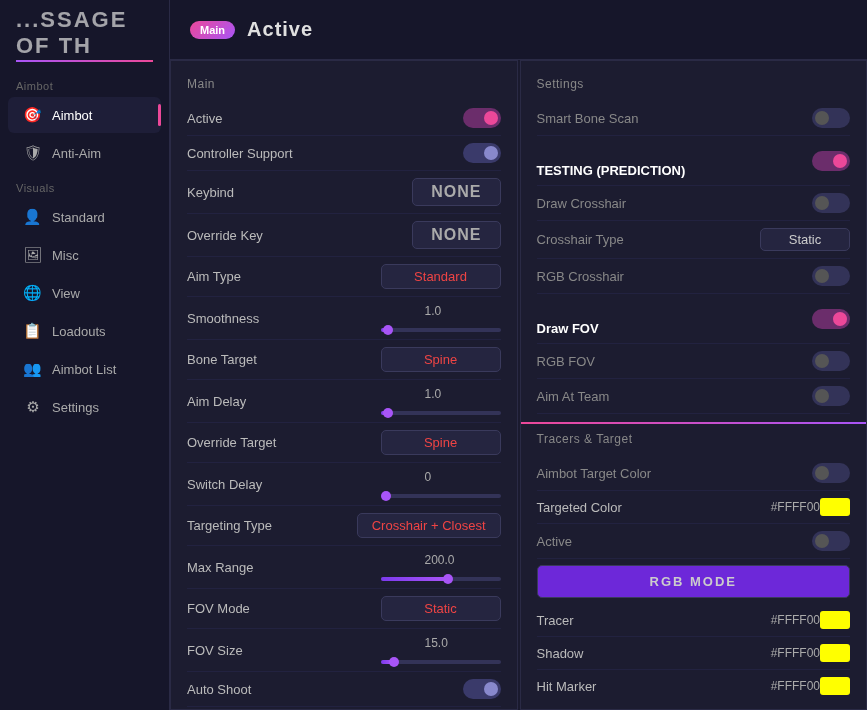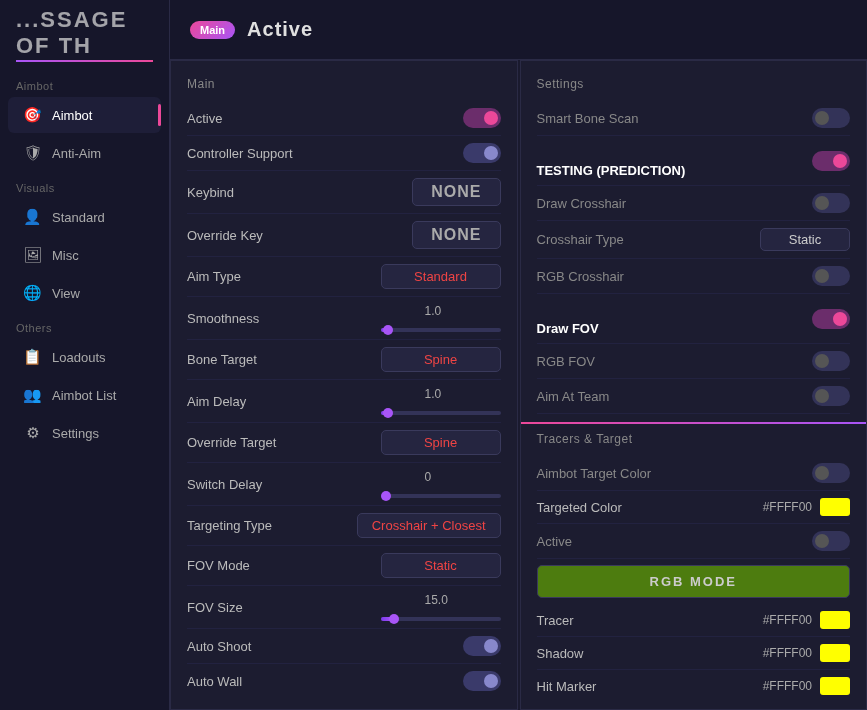--- a/index.html
+++ b/index.html
@@ -253,32 +253,32 @@
     
     .color-swatch {
       width: 30px;
       height: 18px;
       border-radius: 3px;
       flex-shrink: 0;
     }
     .color-row {
       display: flex;
       align-items: center;
-      gap: 8px;
+      gap: 0;
       justify-content: space-between;
     }
     .color-hex {
       font-size: 12px;
       color: #aaa;
     }
 
     
     .rgb-mode-btn {
       width: 100%;
-      background: #4d7c0f;
+      background: #6d28d9;
       border: 1px solid #3a3a5c;
       border-radius: 5px;
       padding: 8px;
       color: #ccc;
       font-size: 13px;
       font-weight: 700;
       letter-spacing: 2px;
       text-align: center;
       cursor: pointer;
       margin: 6px 0;
@@ -329,21 +329,20 @@
   </div>
   <div class="sidebar-item">
     <span class="sidebar-icon">🖼</span>
     <span>Misc</span>
   </div>
   <div class="sidebar-item">
     <span class="sidebar-icon">🌐</span>
     <span>View</span>
   </div>
 
-  <div class="section-label">Others</div>
   <div class="sidebar-item">
     <span class="sidebar-icon">📋</span>
     <span>Loadouts</span>
   </div>
   <div class="sidebar-item">
     <span class="sidebar-icon">👥</span>
     <span>Aimbot List</span>
   </div>
   <div class="sidebar-item">
     <span class="sidebar-icon">⚙</span>
@@ -428,20 +427,30 @@
             <div class="slider-thumb" style="left:0%;"></div>
           </div>
         </div>
       </div>
 
       <div class="setting-row">
         <span class="setting-label">Targeting Type</span>
         <div class="dropdown">Crosshair + Closest</div>
       </div>
 
+      <div class="setting-row">
+        <span class="setting-label">Max Range</span>
+        <div class="slider-row">
+          <span class="slider-val">200.0</span>
+          <div class="slider-track">
+            <div class="slider-fill" style="width:55%;"></div>
+            <div class="slider-thumb" style="left:52%;"></div>
+          </div>
+        </div>
+      </div>
 
       <div class="setting-row">
         <span class="setting-label">FOV Mode</span>
         <div class="dropdown">Static</div>
       </div>
 
       <div class="setting-row">
         <span class="setting-label">FOV Size</span>
         <div class="slider-row">
           <span class="slider-val">15.0</span>

